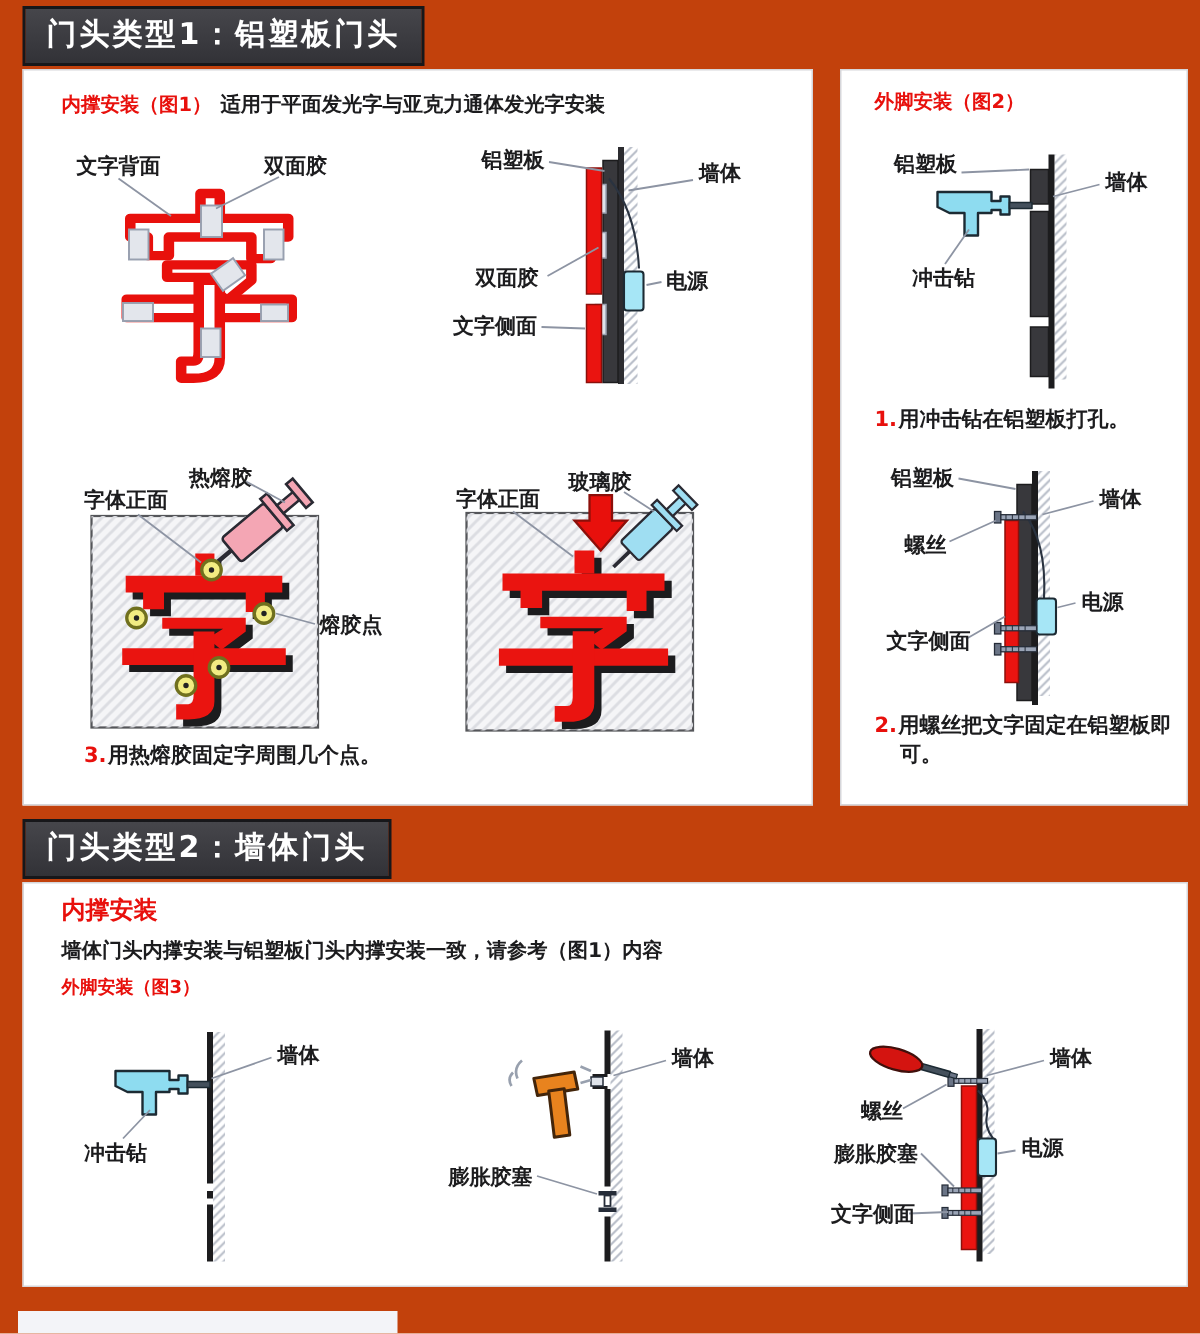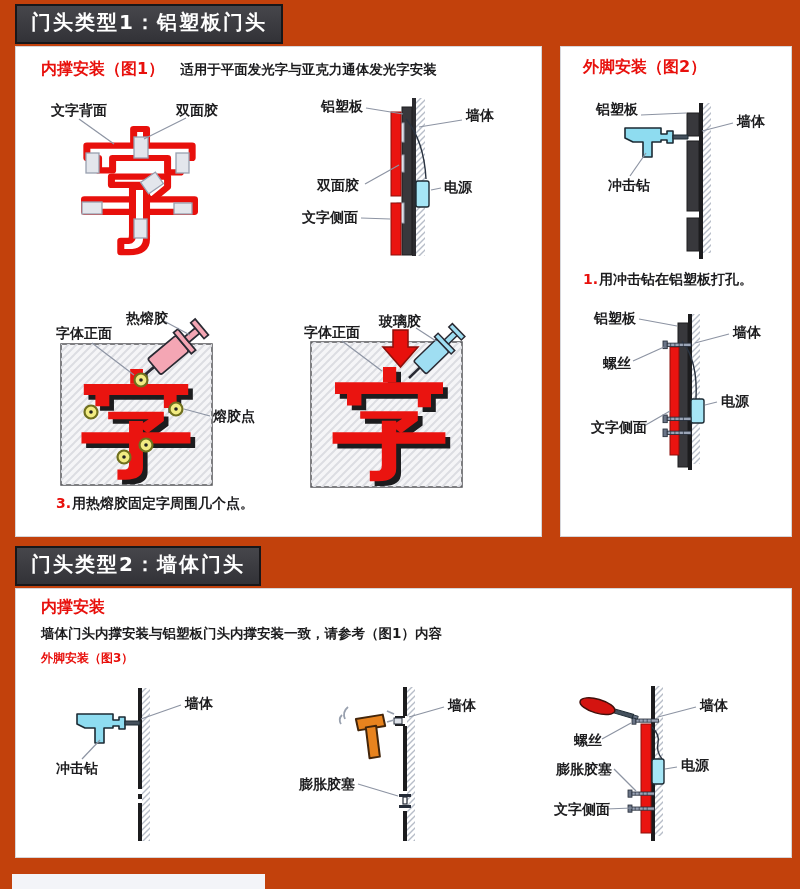--- a/index.html
+++ b/index.html
@@ -2,22 +2,22 @@
 <html><head>
 <meta charset="utf-8">
 <style>
   html,body{margin:0;padding:0;background:#fff;}
   .page{position:relative;width:800px;height:889px;background:#c2410c;overflow:hidden;
         font-family:"DejaVu Sans","Liberation Sans",sans-serif;}
   .titlebar{position:absolute;display:inline-block;background:linear-gradient(#46464b,#323237);
             border:2px solid #17171a;color:#fff;font-size:20px;font-weight:bold;
             letter-spacing:2px;padding:3px 14px 6px;white-space:nowrap;}
   .panel{position:absolute;background:#fff;border:1px solid #d6d6da;}
-  .heading-red{color:#e8100c;font-size:16px;font-weight:bold;white-space:nowrap;}
-  .heading-note{color:#1c1c1e;font-size:13.5px;font-weight:bold;margin-left:16px;}
+  .heading-red{color:#e8100c;font-size:13px;font-weight:bold;white-space:nowrap;}
+  .heading-note{color:#1c1c1e;font-size:13.5px;font-weight:bold;margin-left:6px;}
   .hrow{position:absolute;white-space:nowrap;}
   .caption{position:absolute;margin:0;font-size:14px;font-weight:bold;color:#1c1c1e;white-space:nowrap;}
   .caption .num{color:#e8100c;margin-right:1px;}
   .caption.wrap{white-space:normal;width:186px;line-height:1.35;padding-left:17px;text-indent:-17px;}
   .diag{position:absolute;}
   .lbl{font-size:14px;font-weight:bold;fill:#1c1c1e;font-family:"DejaVu Sans","Liberation Sans",sans-serif;}
   .leader{stroke:#8d94a3;stroke-width:1.2;}
   .ghost-bar{position:absolute;left:12px;top:874px;width:253px;height:15px;background:#f3f4f8;}
 </style>
 </head>
@@ -189,20 +189,21 @@
       <line class="leader" x1="158" y1="35" x2="124" y2="44"></line>
       <line class="leader" x1="62" y1="62" x2="93" y2="48"></line>
       <line class="leader" x1="146" y1="103" x2="134" y2="106"></line>
       <line class="leader" x1="73" y1="127" x2="99" y2="112"></line>
       <text class="lbl" x="23" y="24">铝塑板</text>
       <text class="lbl" x="162" y="38">墙体</text>
       <text class="lbl" x="32" y="69">螺丝</text>
       <text class="lbl" x="150" y="107">电源</text>
       <text class="lbl" x="20" y="133">文字侧面</text>
     </svg>
+    <p class="caption wrap" style="left:22px;top:428px"><span class="num">2.</span><span>用螺丝把文字固定在铝塑板即可。</span></p>
   </div>
 
   <div class="titlebar" style="left:15px;top:546px"><span>门头类型2：墙体门头</span></div>
 
   <div class="panel" style="left:15px;top:588px;width:775px;height:268px">
     <div class="hrow" style="left:25px;top:8px">
       <span class="heading-red" style="font-size:16px">内撑安装</span>
     </div>
     <div class="hrow" style="left:25px;top:34px">
       <span class="heading-note" style="margin-left:0">墙体门头内撑安装与铝塑板门头内撑安装一致，请参考（图1）内容</span>

